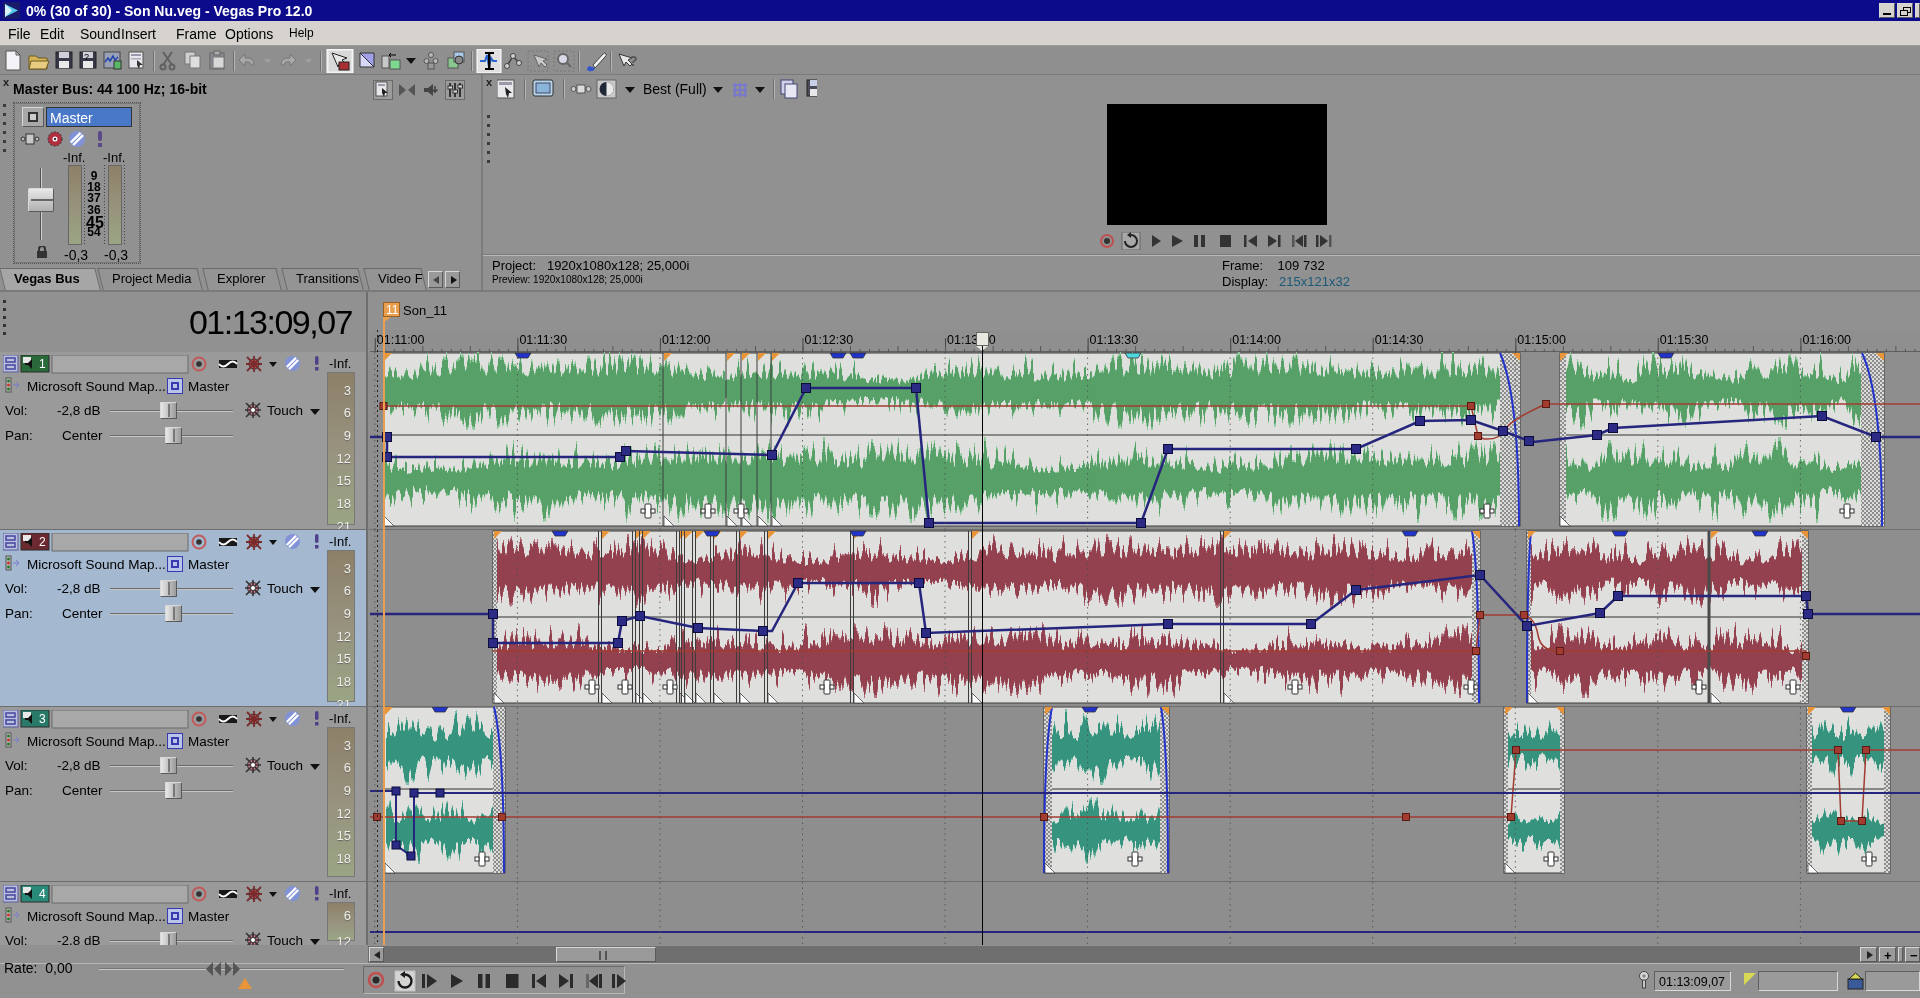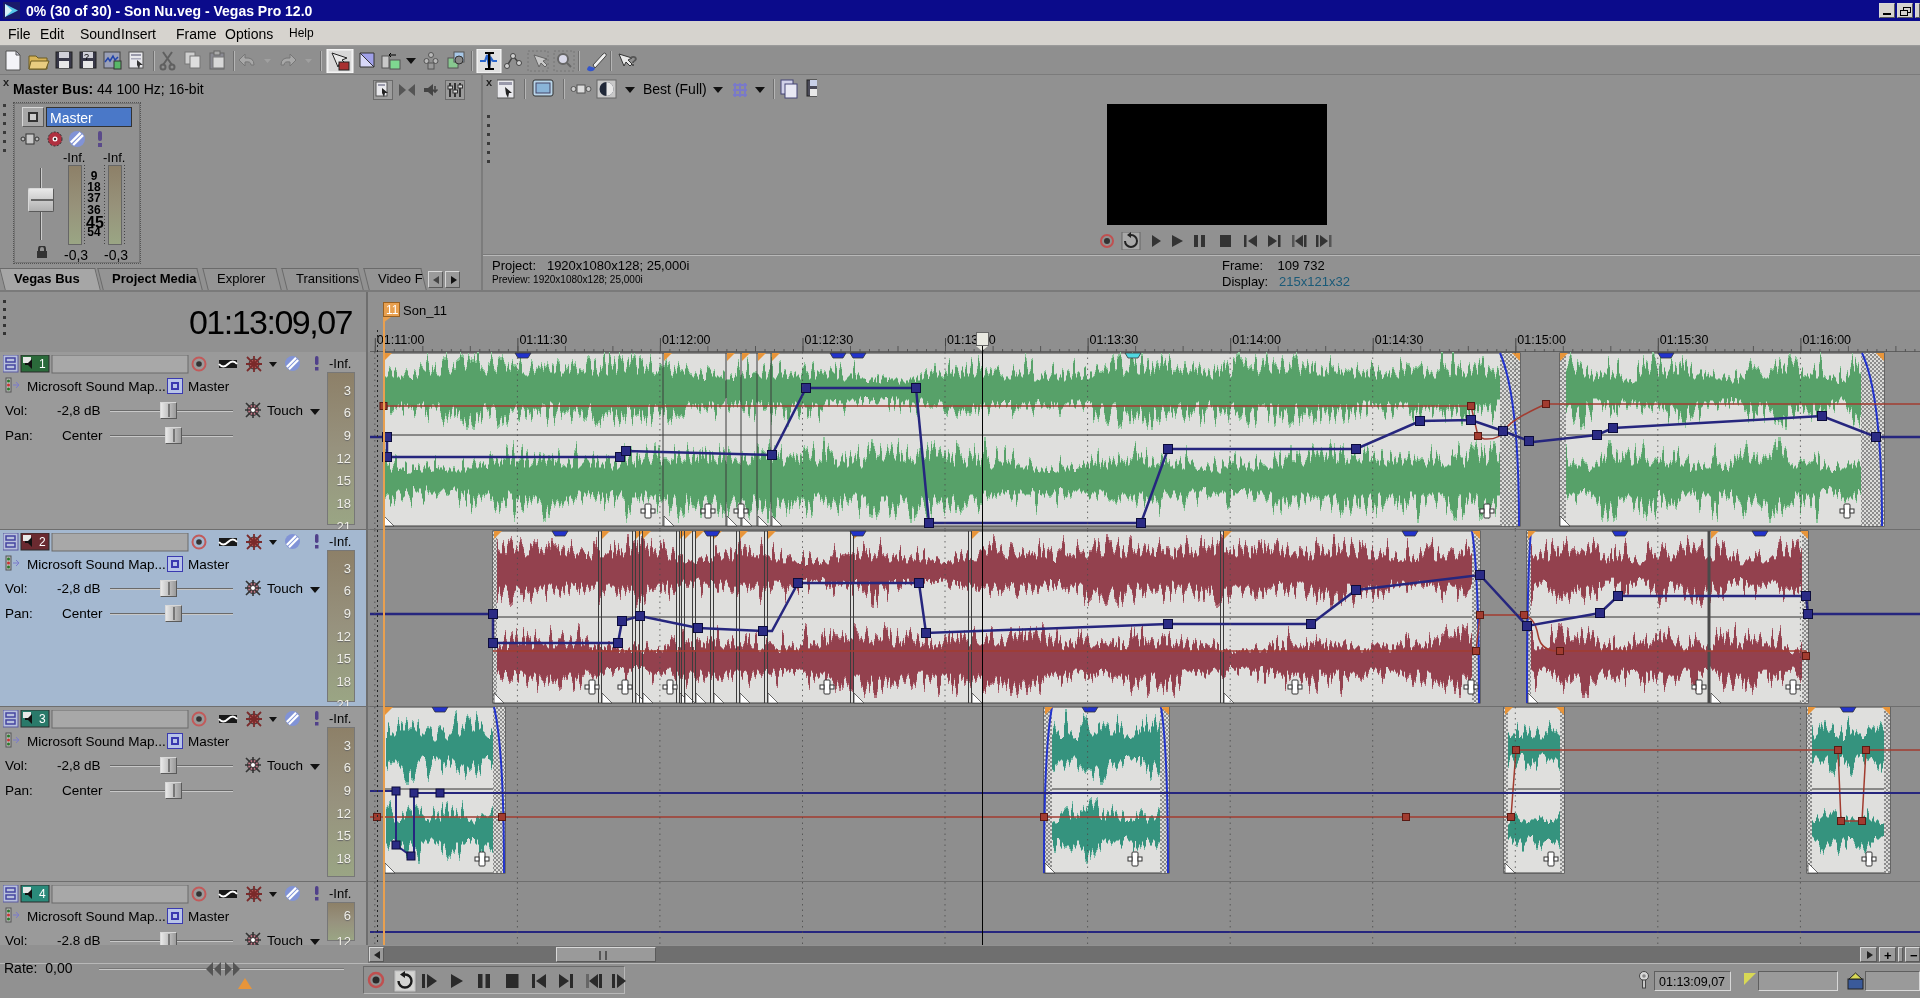--- a/index.html
+++ b/index.html
@@ -146,21 +146,21 @@
       <path d="M8,13 L18,2 q2,-2 3,0 q1,1 -1,3 L10,16 Z" fill="#f0f0f0" stroke="#444"></path>
     </g>
     <rect x="610" y="2" width="1" height="20" fill="#6f6f6f"></rect>
     <rect x="611" y="2" width="1" height="20" fill="#b5b5b5"></rect>
     <g transform="translate(618,4)">
       <path d="M1,1 l5,12 2,-4 4,4 2,-2 -4,-4 4,-2 Z" fill="#e8e8e8" stroke="#333"></path>
       <text x="11" y="13" font-size="14" font-weight="bold" fill="#555">?</text>
     </g>
   </svg>
 <div class="abs" style="left:0;top:75px;width:1920px;height:215px;background:#919191;"></div>
-<div class="txt" style="left:13px;top:81px;font-size:14px;font-weight:bold;">Master Bus: <span style="font-weight:normal">44 100 Hz; 16-bit</span></div>
+<div class="txt" style="left:13px;top:81px;font-size:14px;font-weight:bold;">Master Bus: <span style="font-weight:bold">44 100 Hz; 16-bit</span></div>
 <div class="txt" style="left:3px;top:76px;font-size:11px;font-weight:bold;color:#222;">x</div>
 <svg class="abs" style="left:373px;top:80px" width="95" height="20">
 <g>
       <rect x="0.5" y="0.5" width="19" height="19" fill="#9c9c9c" stroke="#6a6a6a"></rect>
       <rect x="3" y="2" width="11" height="14" fill="#e8e8ec" stroke="#555"></rect>
       <rect x="5" y="4" width="7" height="2" fill="#99a"></rect>
       <path d="M9,8 l6,5 -3,0 -1,4 -2,-4 Z" fill="#222"></path>
     </g>
 <g transform="translate(24,0)">
       <path d="M2,4 L9,10 L2,16 Z" fill="#555"></path>
@@ -234,21 +234,21 @@
 <svg class="abs" style="left:36px;top:246px" width="12" height="13">
     <rect x="1" y="5" width="10" height="7" fill="#333"></rect>
     <path d="M3,5 v-2 a3,3 0 0 1 6,0 v2" stroke="#333" stroke-width="2" fill="none"></path>
   </svg>
 <div class="txt" style="left:64px;top:247px;font-size:14px;">-0,3</div>
 <div class="txt" style="left:104px;top:247px;font-size:14px;">-0,3</div>
 <div class="abs" style="left:0;top:267px;width:481px;height:23px;background:#919191;"></div>
 <div class="abs" style="left:2px;top:268px;width:96px;height:22px;background:#a6a6a6;border:1px solid #6a6a6a;border-bottom:none;transform:skewX(14deg);"></div>
 <div class="txt" style="left:14px;top:271px;font-size:13px;font-weight:bold;">Vegas Bus</div>
 <div class="abs" style="left:100px;top:268px;width:100px;height:22px;background:#949494;border:1px solid #6a6a6a;border-bottom:none;transform:skewX(14deg);"></div>
-<div class="txt" style="left:112px;top:271px;font-size:13px;font-weight:bold;">Project Media</div>
+<div class="txt" style="left:112px;top:271px;font-size:13px;font-weight:normal;">Project Media</div>
 <div class="abs" style="left:205px;top:268px;width:74px;height:22px;background:#949494;border:1px solid #6a6a6a;border-bottom:none;transform:skewX(14deg);"></div>
 <div class="txt" style="left:217px;top:271px;font-size:13px;font-weight:normal;">Explorer</div>
 <div class="abs" style="left:284px;top:268px;width:77px;height:22px;background:#949494;border:1px solid #6a6a6a;border-bottom:none;transform:skewX(14deg);"></div>
 <div class="txt" style="left:296px;top:271px;font-size:13px;font-weight:normal;">Transitions</div>
 <div class="abs" style="left:366px;top:268px;width:58px;height:22px;background:#949494;border:1px solid #6a6a6a;border-bottom:none;transform:skewX(14deg);"></div>
 <div class="txt" style="left:378px;top:271px;font-size:13px;font-weight:normal;">Video F</div>
 <div class="abs raised" style="left:428px;top:271px;width:15px;height:17px;background:#9a9a9a;">
     <div style="position:absolute;left:4px;top:4px;width:0;height:0;border-right:6px solid #444;border-top:4px solid transparent;border-bottom:4px solid transparent;"></div>
   </div>
 <div class="abs raised" style="left:445px;top:271px;width:15px;height:17px;background:#9a9a9a;">

